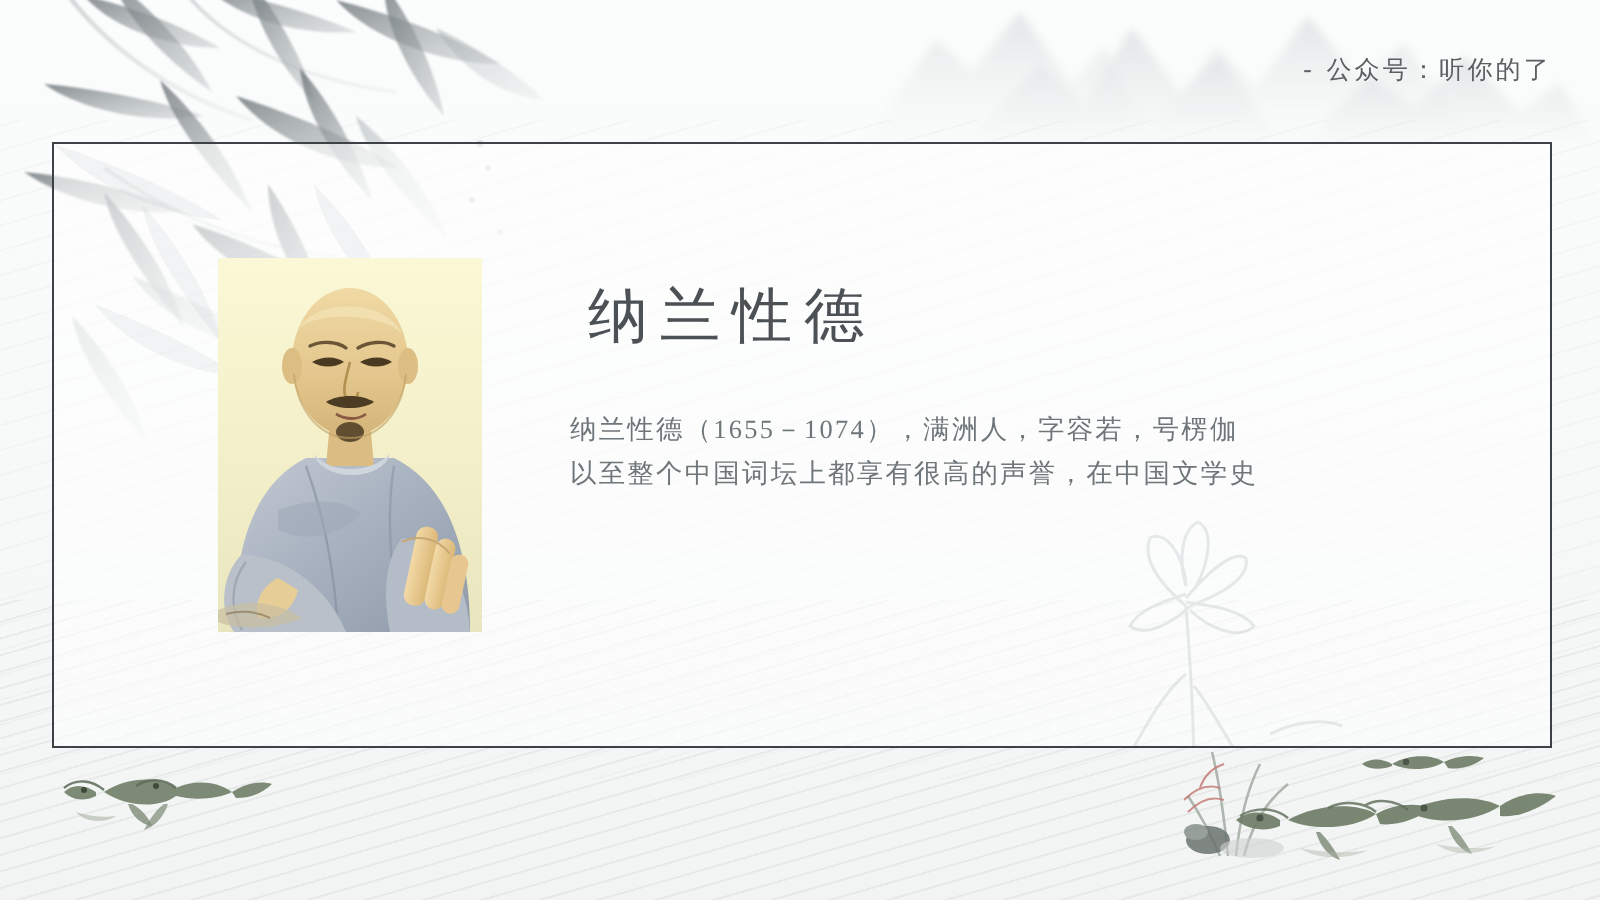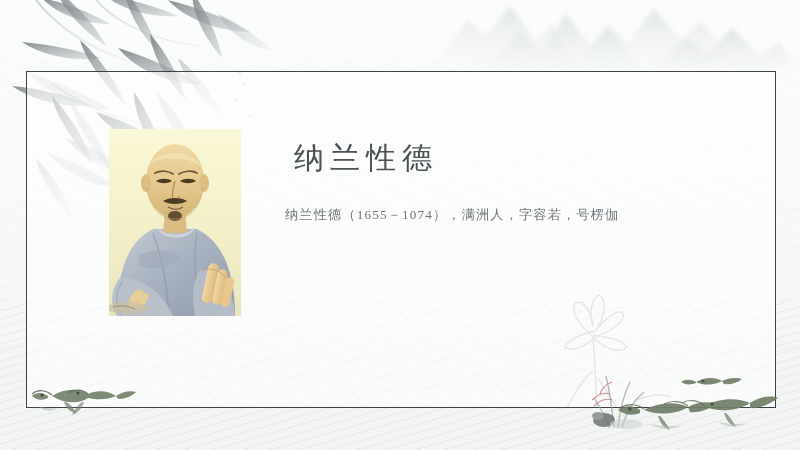--- a/index.html
+++ b/index.html
@@ -53,21 +53,21 @@
   .header-label {
     position:absolute; right:24px; top:27px;
     font-family:"DejaVu Sans", sans-serif;
     font-size:12.5px; letter-spacing:1.6px;
     color:#5a5f62; white-space:nowrap;
   }
 
   
   .content-box {
     position:absolute; left:26px; top:71px;
-    width:750px; height:337px;
+    width:750px; height:303px;
     border:1px solid #3c4246;
     background:rgba(255,255,255,0.58);
     overflow:hidden;
   }
   
   .lotus-wm { position:absolute; right:90px; bottom:-24px; width:150px; height:170px; opacity:.4; }
   
   .box-bamboo-bleed {
     position:absolute; left:-10px; top:-40px; width:260px; height:190px; opacity:.35;
   }
@@ -181,20 +181,21 @@
         <path d="M226 26 C244 34 266 48 280 62 C258 60 238 46 226 26 Z"></path>
       </g>
 
       <circle cx="248" cy="84" r="1.6" fill="#8e9699" opacity=".55"></circle>
       <circle cx="252" cy="96" r="1.2" fill="#8e9699" opacity=".45"></circle>
       <circle cx="244" cy="112" r="1.5" fill="#8e9699" opacity=".40"></circle>
       <circle cx="258" cy="128" r="1.1" fill="#8e9699" opacity=".35"></circle>
     </g>
   </svg>
 
+  <div class="header-label">-  公众号：听你的了</div>
 
   <div class="content-box">
 
     <svg class="box-bamboo-bleed" viewBox="0 0 260 190">
       <g fill="#b7bec0" opacity="0.45">
         <path d="M10 40 C34 48 70 62 94 78 C66 76 30 62 10 40 Z"></path>
         <path d="M54 70 C72 90 88 116 94 140 C78 120 58 94 54 70 Z"></path>
         <path d="M96 96 C122 104 152 118 174 132 C146 132 114 120 96 96 Z"></path>
         <path d="M140 60 C158 78 174 102 182 126 C164 108 144 84 140 60 Z"></path>
         <path d="M30 120 C52 128 82 142 102 156 C76 154 48 142 30 120 Z"></path>
@@ -290,20 +291,21 @@
 
         <path d="M0 176 C14 170 30 172 42 180 C28 186 10 186 0 182 Z" fill="#c9bda0" opacity=".7"></path>
         <path d="M4 178 C12 176 20 177 26 180" stroke="#8a7c60" stroke-width="1" fill="none" opacity=".7"></path>
       </svg>
     </div>
 
     <div class="title">纳兰性德</div>
 
     <div class="body-text">
       <p>纳兰性德（1655－1074），满洲人，字容若，号楞伽</p>
+      <p>以至整个中国词坛上都享有很高的声誉，在中国文学史</p>
     </div>
   </div>
 
   <svg class="fish-left" viewBox="0 0 130 46">
     <g fill="#707f69" opacity=".9">
       <path d="M30 18 C42 10 58 10 66 16 C74 12 86 12 94 18 C86 22 74 22 66 20 C58 26 42 26 30 18 Z"></path>
       <path d="M94 18 C100 14 108 12 114 14 C110 18 104 21 96 21 Z"></path>
       <path d="M26 18 C20 14 14 14 10 18 C14 22 20 23 26 20 Z"></path>
       <path d="M42 24 C44 30 48 34 54 35 C52 30 48 26 44 24 Z" opacity=".8"></path>
       <path d="M62 24 C60 30 56 35 50 37 C53 31 57 26 60 24 Z" opacity=".7"></path>

